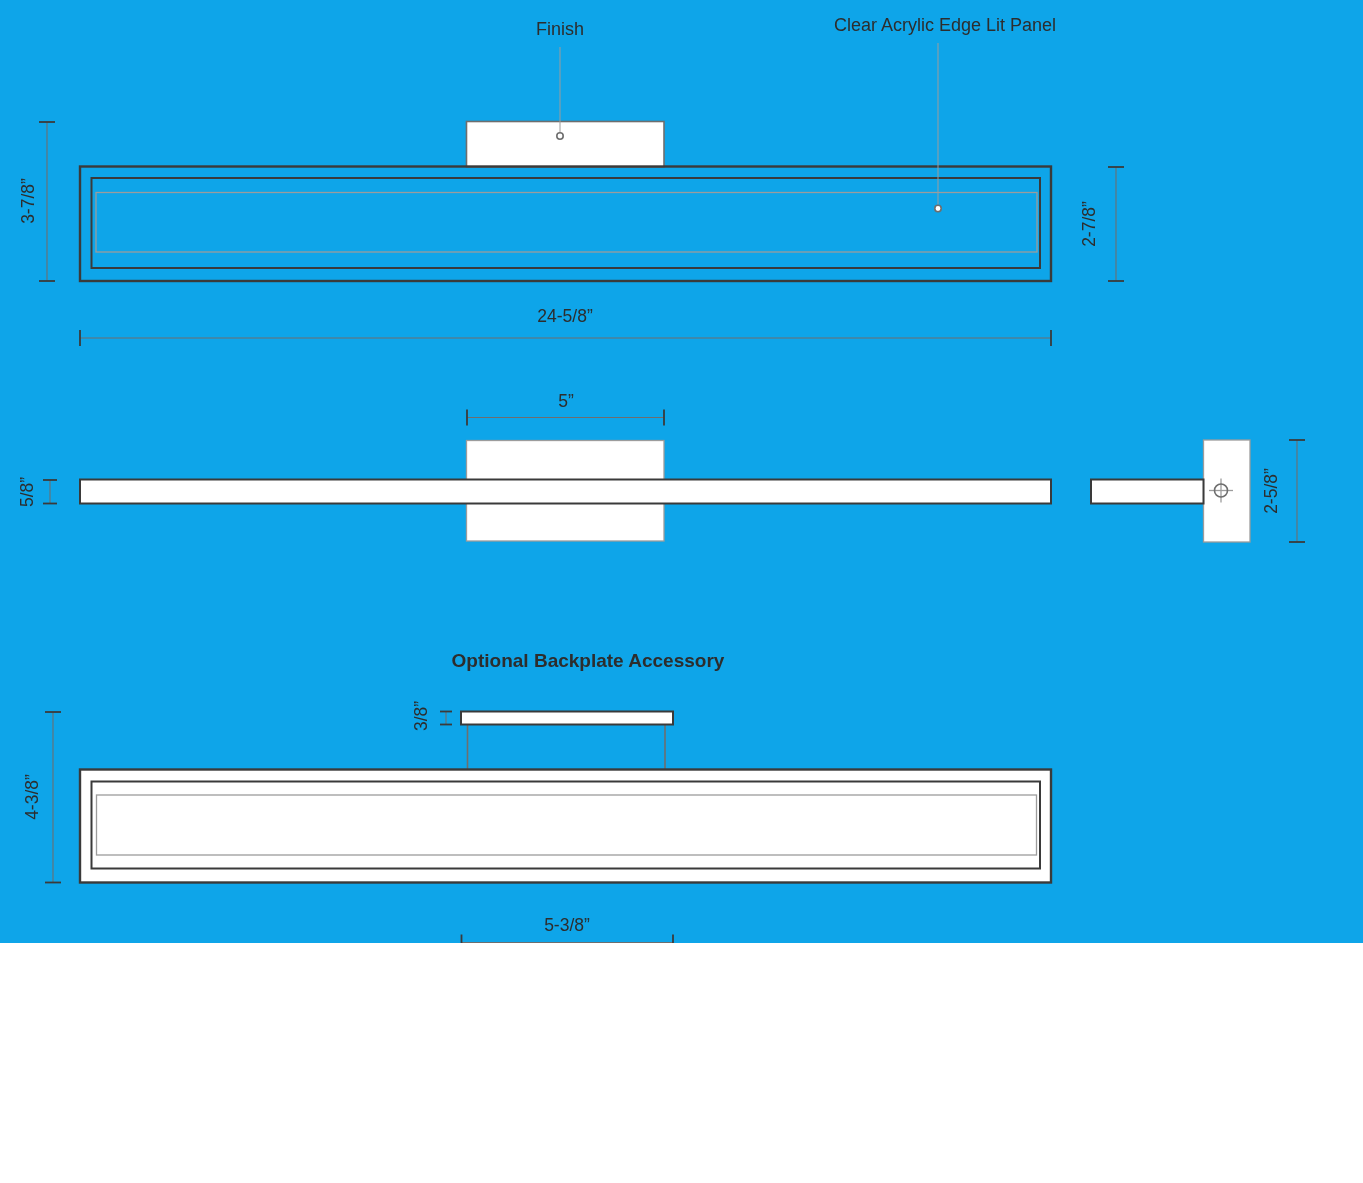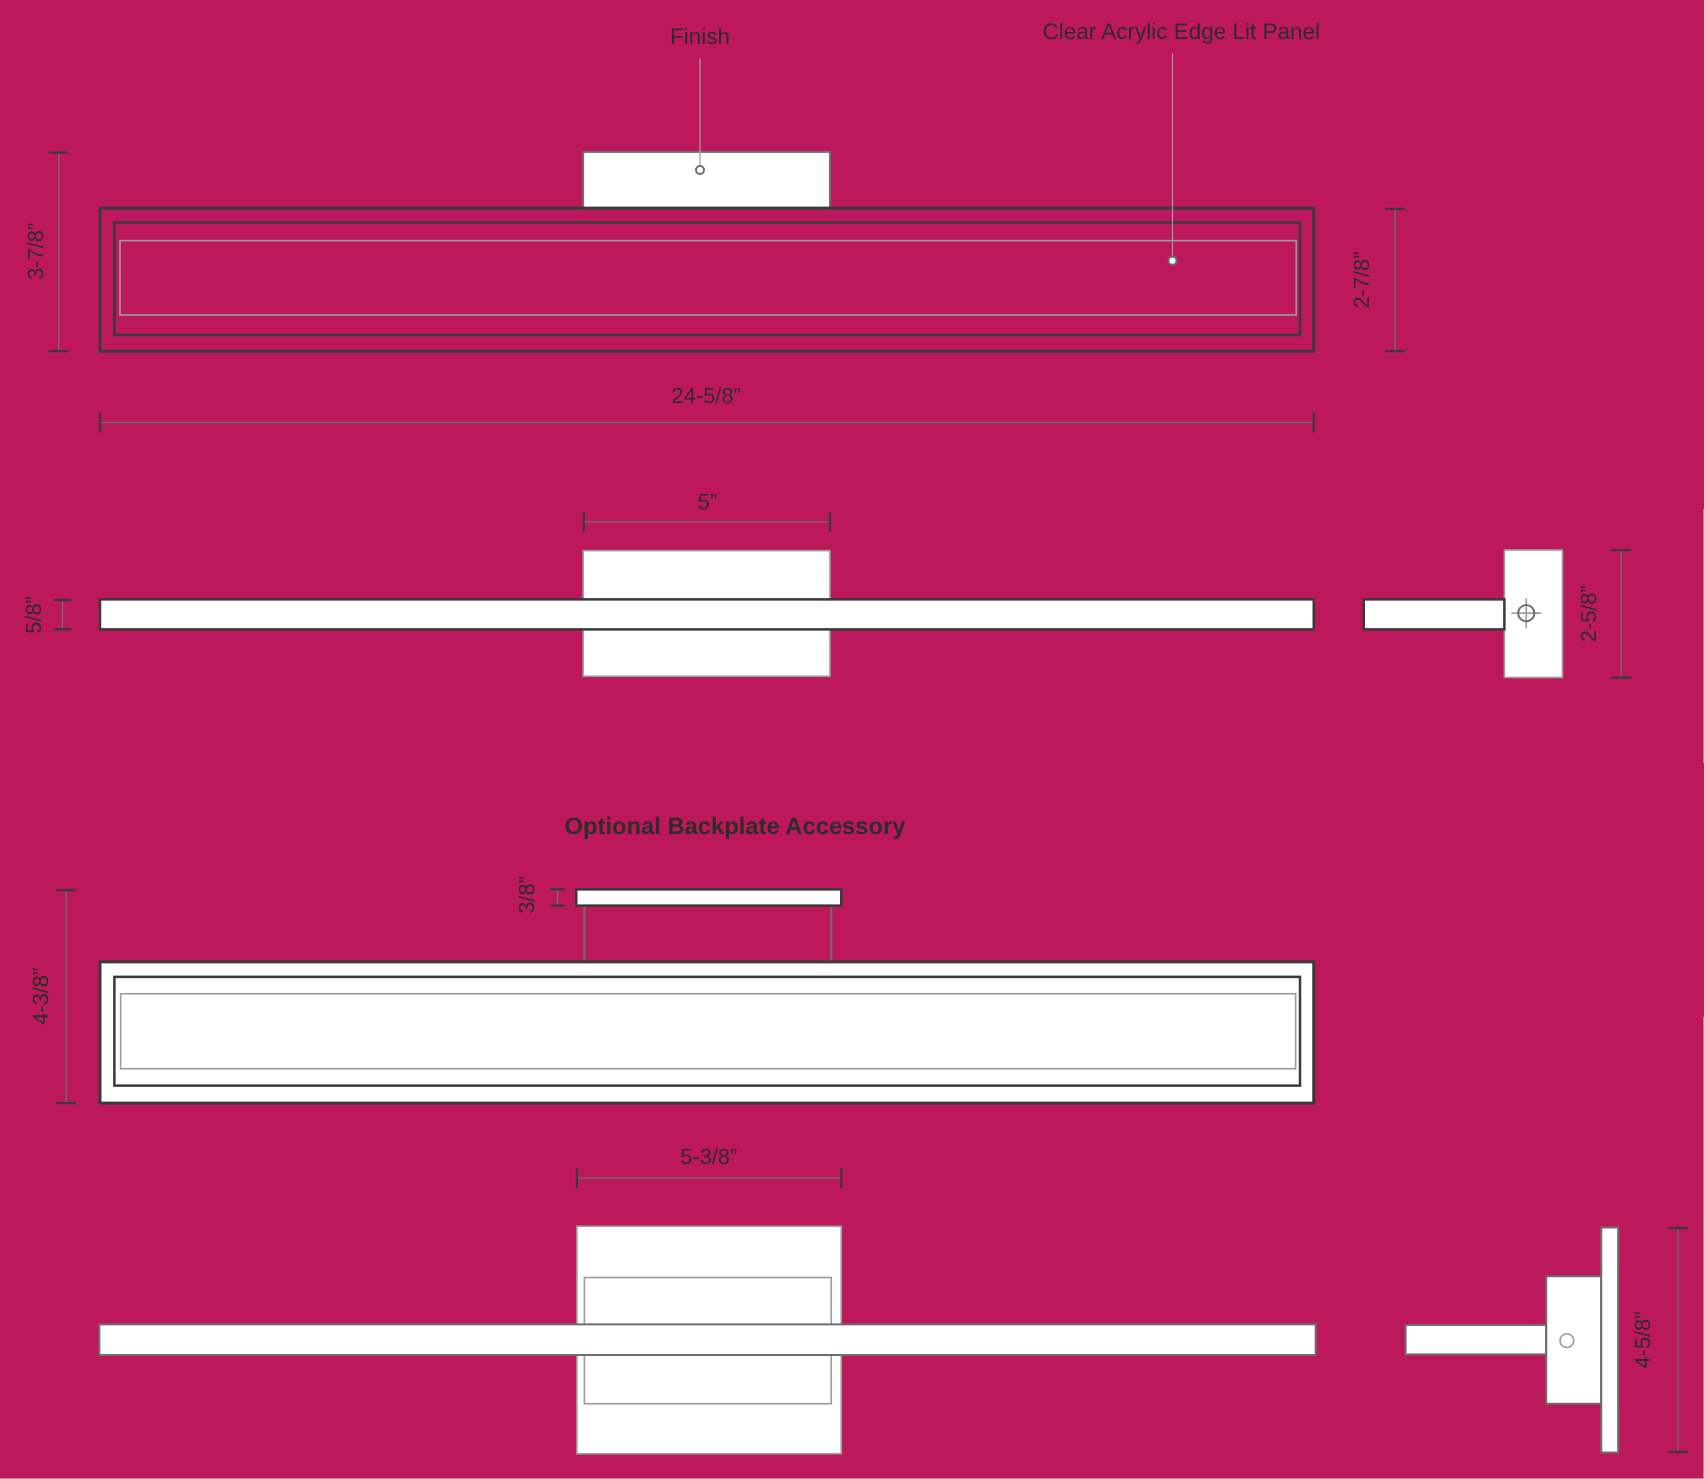--- a/index.html
+++ b/index.html
@@ -1,16 +1,16 @@
 <!DOCTYPE html>
 <html style="--color-dark: #3a3a3a; --color-medium: #6e6e6e; --color-light: #9c9c9c; --color-text: #2d2d2d;"><head>
 <meta charset="utf-8">
 <style>
   html,body{margin:0;padding:0;background:#ffffff;}
-  #stage{position:relative;width:1363px;height:1183px;background:#be185d;overflow:hidden;}
+  #stage{position:relative;width:1363px;height:943px;background:#0ea5e9;overflow:hidden;}
   svg{position:absolute;top:0;left:0;}
   text{font-family:"Liberation Sans","DejaVu Sans",sans-serif;fill:var(--color-text);}
   .dim-label{font-size:17.5px;}
   .callout{font-size:18px;}
   .title{font-size:19px;font-weight:bold;}
   .ln-dark{stroke:var(--color-dark);stroke-width:2.4;}
   .ln-dark2{stroke:var(--color-dark);stroke-width:2;}
   .ln-med{stroke:var(--color-medium);stroke-width:1.6;}
   .ln-light{stroke:var(--color-light);stroke-width:1.3;}
   .dim-line{stroke:var(--color-medium);stroke-width:1.1;}

